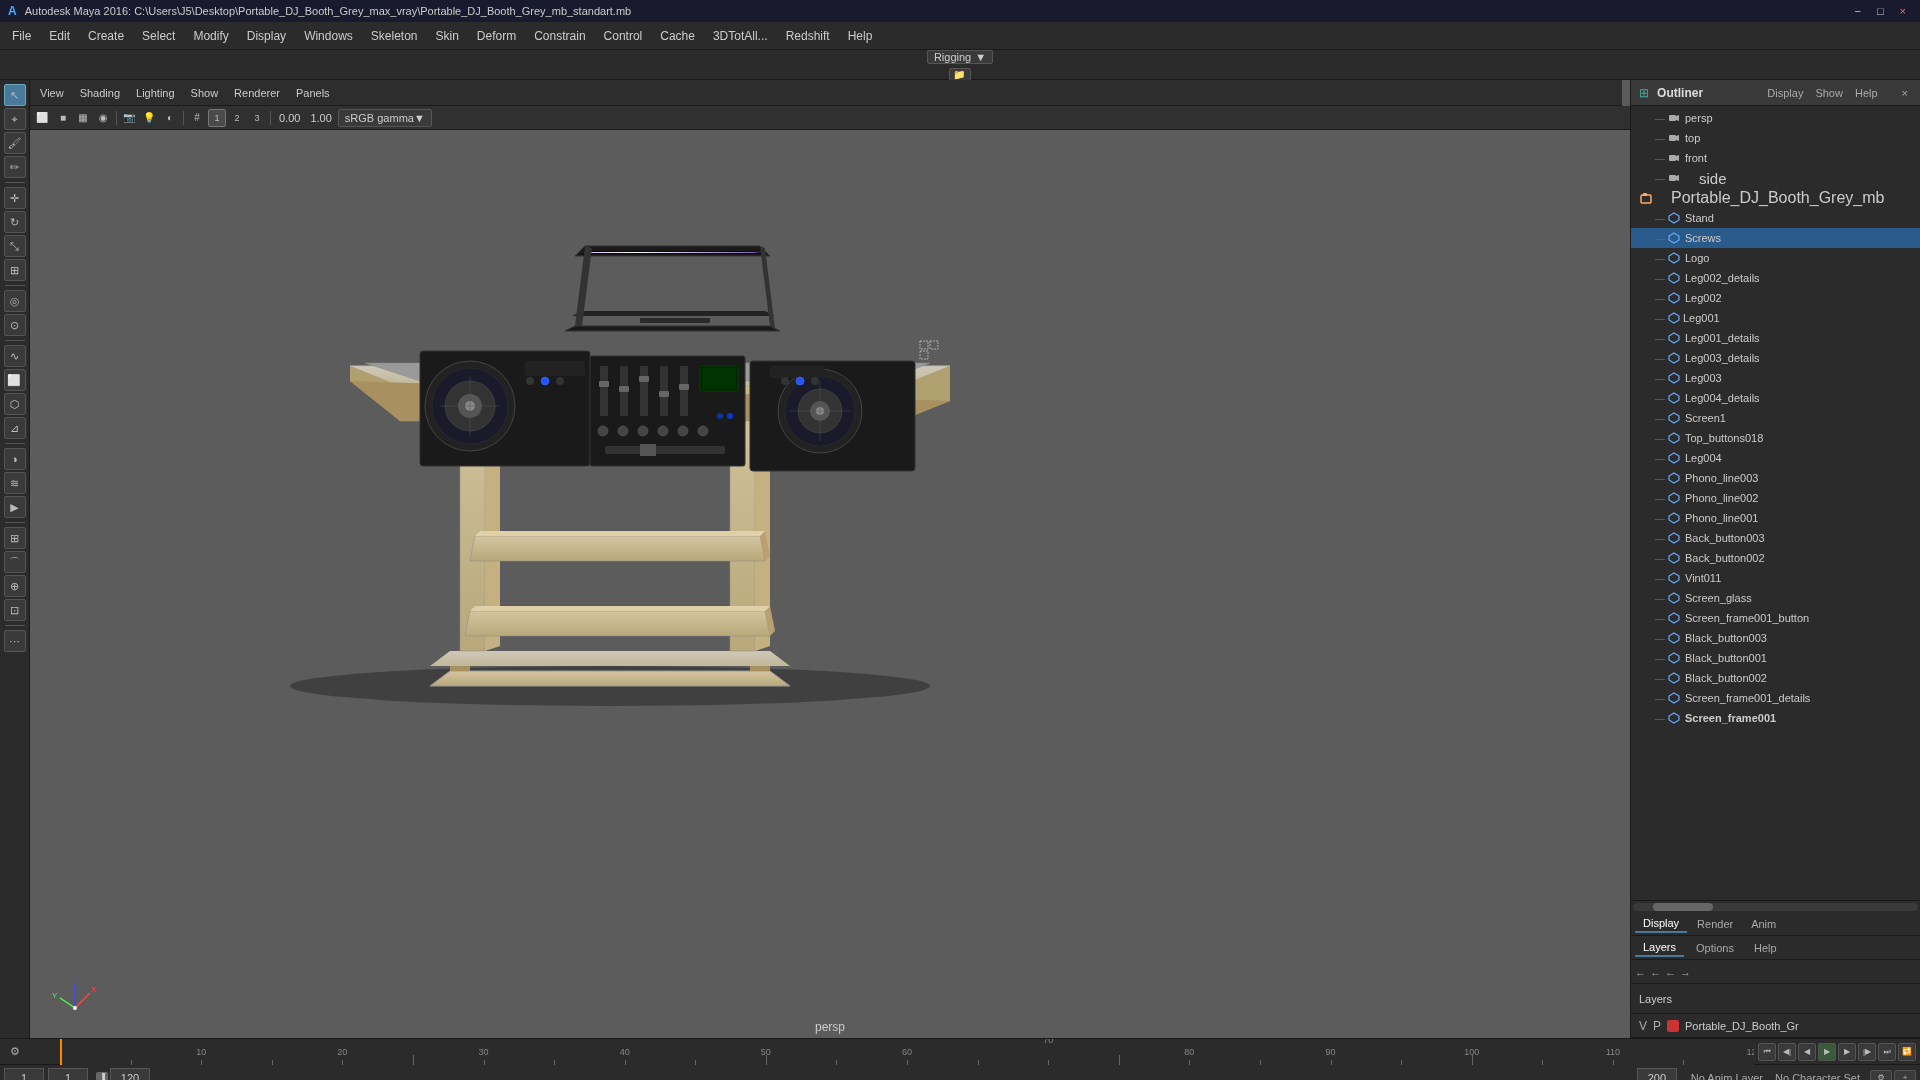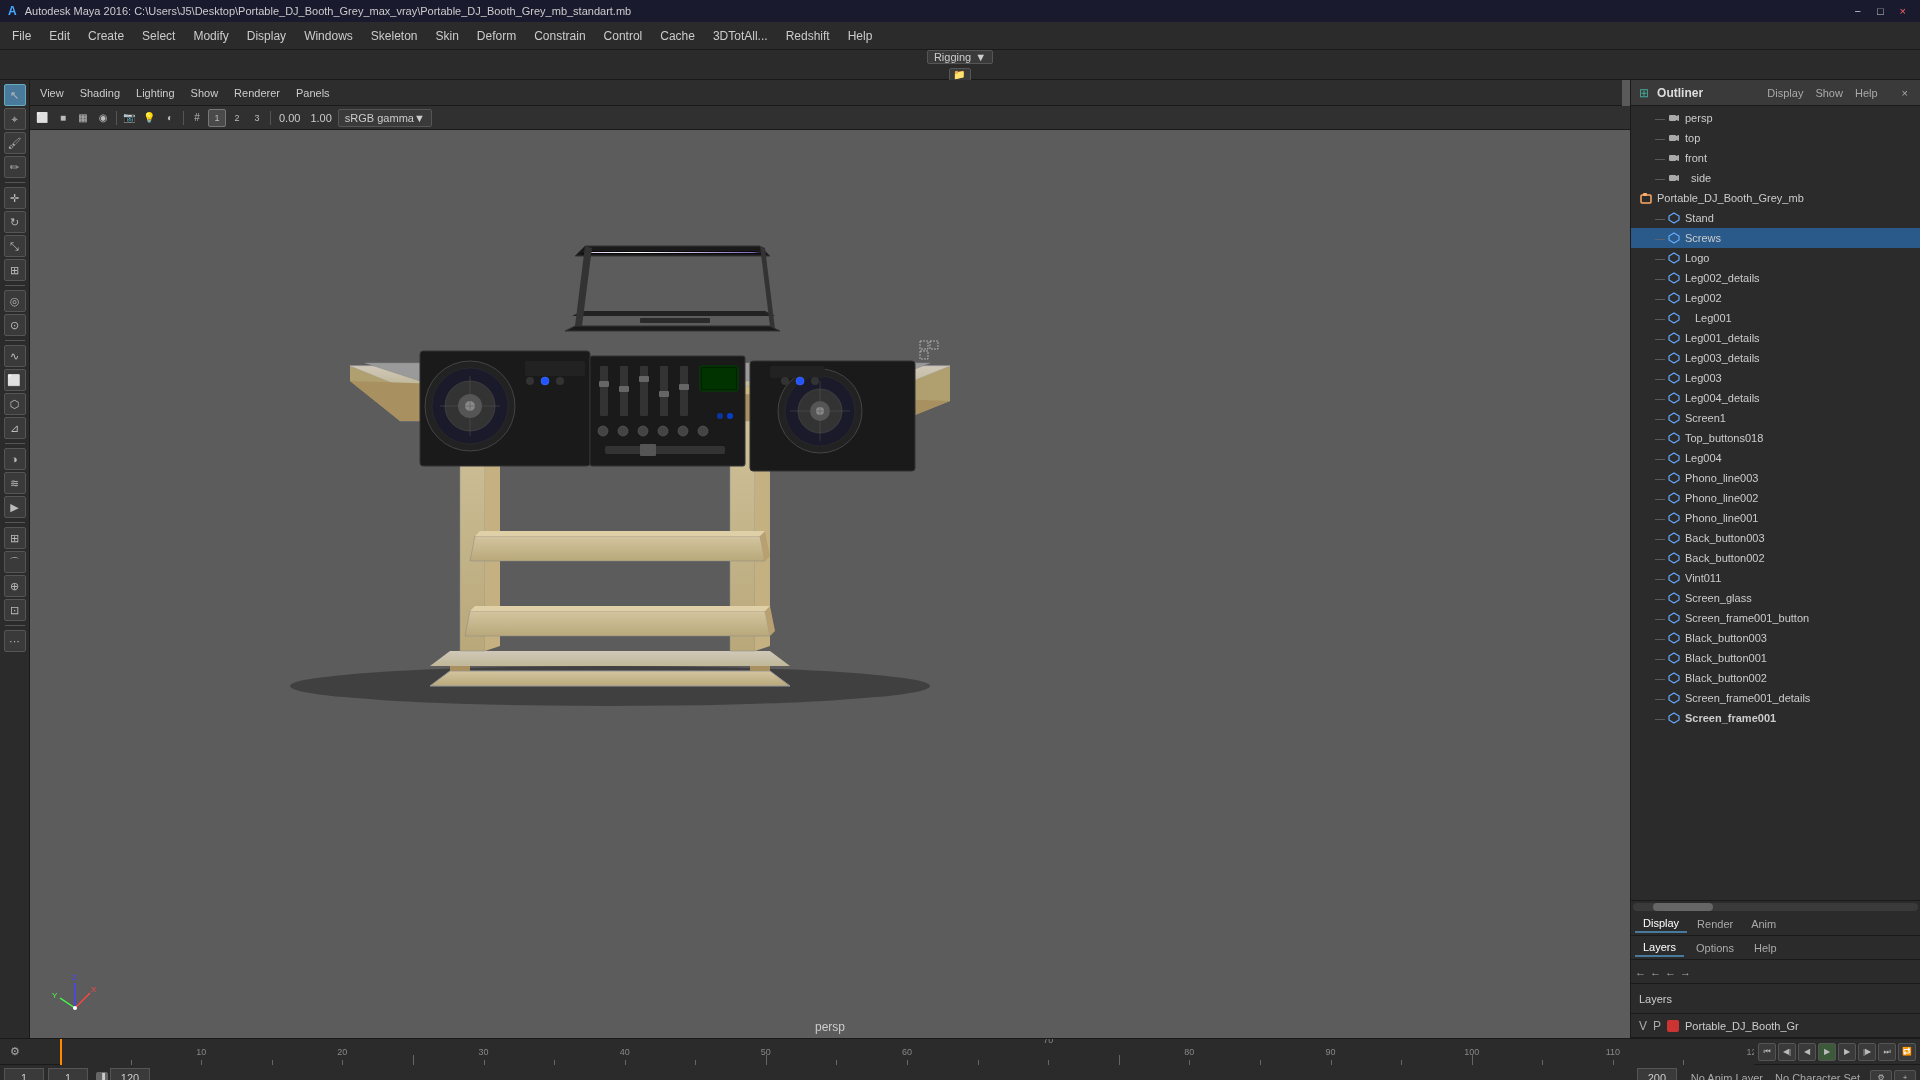--- a/index.html
+++ b/index.html
@@ -542,32 +542,32 @@
         </div>
         <div class="outliner-item">
           <div class="outliner-indent-wrap" style="display: flex; align-items: center; gap: 2px; padding-left: 20px;">
             <span class="outliner-dash">—</span>
             <span class="outliner-icon">
               <svg width="12" height="12" viewBox="0 0 12 12">
                 <rect x="1" y="3" width="7" height="6" rx="1" fill="#aaa"></rect>
                 <polygon points="8,4 11,3 11,9 8,8" fill="#aaa"></polygon>
               </svg>
             </span>
-            <span style="font-size: 11px; margin-left: 8px;">side</span>
+            <span style="font-size: 15px; margin-left: 16px;">side</span>
           </div>
         </div>
         <div class="outliner-item">
           <div class="outliner-indent-wrap" style="display: flex; align-items: center; gap: 2px; padding-left: 4px;">
             <span class="outliner-icon">
               <svg width="12" height="12" viewBox="0 0 12 12">
                 <rect x="1" y="3" width="10" height="8" rx="1" fill="none" stroke="#fa6" stroke-width="1.5"></rect>
                 <rect x="3" y="1" width="4" height="3" rx="0.5" fill="#fa6"></rect>
               </svg>
             </span>
-            <span style="font-size: 11px; margin-left: 2px;">Portable_DJ_Booth_Grey_mb</span>
+            <span style="font-size: 16px; margin-left: 16px;">Portable_DJ_Booth_Grey_mb</span>
           </div>
         </div>
         <div class="outliner-item">
           <div class="outliner-indent-wrap" style="display: flex; align-items: center; gap: 2px; padding-left: 20px;">
             <span class="outliner-dash">—</span>
             <span class="outliner-icon">
               <svg width="12" height="12" viewBox="0 0 12 12">
                 <polygon points="6,1 11,4 11,8 6,11 1,8 1,4" fill="none" stroke="#6af" stroke-width="1.2"></polygon>
               </svg>
             </span>
@@ -619,21 +619,21 @@
           </div>
         </div>
         <div class="outliner-item">
           <div class="outliner-indent-wrap" style="display: flex; align-items: center; gap: 2px; padding-left: 20px;">
             <span class="outliner-dash">—</span>
             <span class="outliner-icon">
               <svg width="12" height="12" viewBox="0 0 12 12">
                 <polygon points="6,1 11,4 11,8 6,11 1,8 1,4" fill="none" stroke="#6af" stroke-width="1.2"></polygon>
               </svg>
             </span>
-            <span style="font-size: 11px; margin-left: 12px;">Leg001</span>
+            <span style="font-size: 11px; margin-left: 0;">Leg001</span>
           </div>
         </div>
         <div class="outliner-item">
           <div class="outliner-indent-wrap" style="display: flex; align-items: center; gap: 2px; padding-left: 20px;">
             <span class="outliner-dash">—</span>
             <span class="outliner-icon">
               <svg width="12" height="12" viewBox="0 0 12 12">
                 <polygon points="6,1 11,4 11,8 6,11 1,8 1,4" fill="none" stroke="#6af" stroke-width="1.2"></polygon>
               </svg>
             </span>

